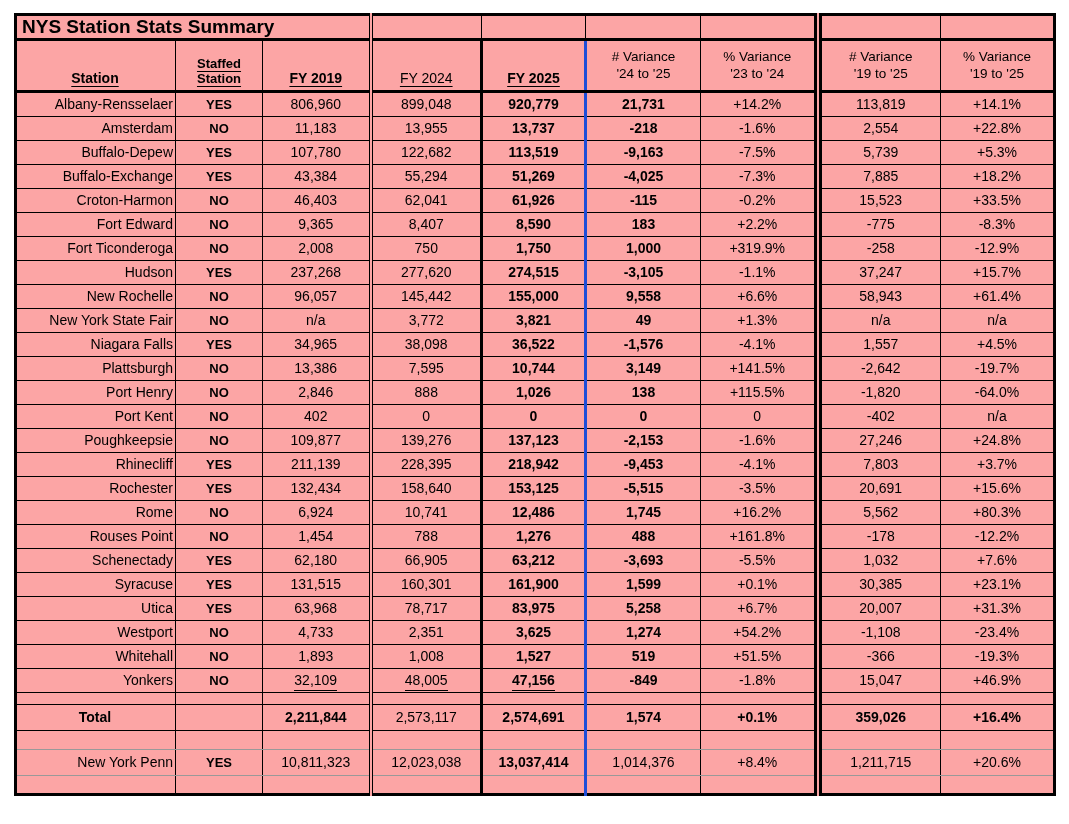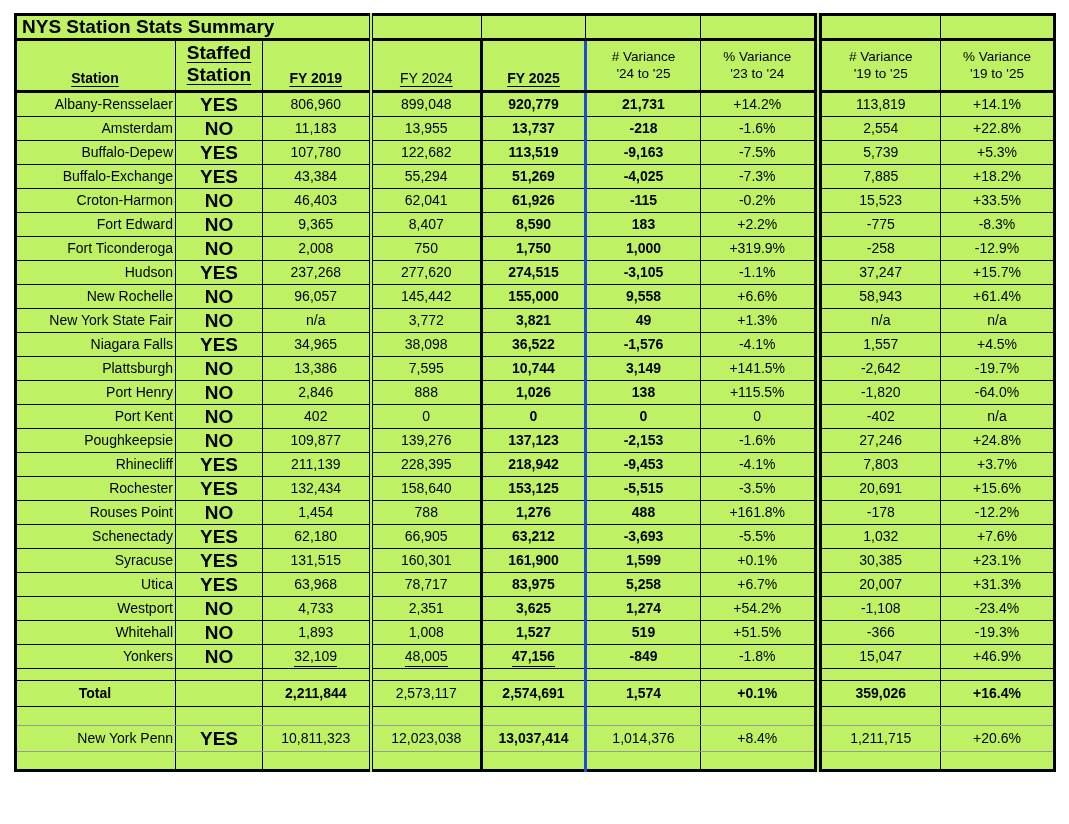--- a/index.html
+++ b/index.html
@@ -8,34 +8,34 @@
     width: 1069px; height: 824px;
     background: #ffffff; color: #000;
     font-family: "Liberation Sans", "DejaVu Sans", sans-serif;
     position: relative;
   }
   .sheet { position: absolute; left: 14px; top: 13px; }
   table {
     border-collapse: collapse;
     table-layout: fixed;
     border: 3px solid #000;
-    background: #bef264;
+    background: #fca5a5;
   }
   td, th {
     border: 1px solid #000;
     text-align: center;
     padding: 0 2px;
     white-space: nowrap;
     overflow: hidden;
     font-size: 14px;
     font-weight: normal;
   }
   
   .c0 { text-align: right; padding-left: 5px; }
-  .c1 { font-weight: bold; font-size: 19px; }
+  .c1 { font-weight: bold; font-size: 13px; }
   .c2 { border-right: 4px double #000; }          
   .c4 { border-left: 3px solid #000; border-right: 3px solid #1d4ed8; font-weight: bold; } 
   .c5 { font-weight: bold; }                      
   .c7 { border-left: 8px double #000; }           
   
   .title-row td { border-bottom: 3px solid #000; height: 25px; }
   .title-cell {
     font-size: 19px; font-weight: bold; text-align: left;
     padding-left: 5px; border-right: 4px double #000;
     font-weight: bold;
@@ -285,20 +285,31 @@
           <td class="c1">YES</td>
           <td class="c2">132,434</td>
           <td class="c3">158,640</td>
           <td class="c4">153,125</td>
           <td class="c5">-5,515</td>
           <td class="c6">-3.5%</td>
           <td class="c7">20,691</td>
           <td class="c8">+15.6%</td>
         </tr>
         <tr>
+          <td class="c0">Rome</td>
+          <td class="c1">NO</td>
+          <td class="c2">6,924</td>
+          <td class="c3">10,741</td>
+          <td class="c4">12,486</td>
+          <td class="c5">1,745</td>
+          <td class="c6">+16.2%</td>
+          <td class="c7">5,562</td>
+          <td class="c8">+80.3%</td>
+        </tr>
+        <tr>
           <td class="c0">Rouses Point</td>
           <td class="c1">NO</td>
           <td class="c2">1,454</td>
           <td class="c3">788</td>
           <td class="c4">1,276</td>
           <td class="c5">488</td>
           <td class="c6">+161.8%</td>
           <td class="c7">-178</td>
           <td class="c8">-12.2%</td>
         </tr>

